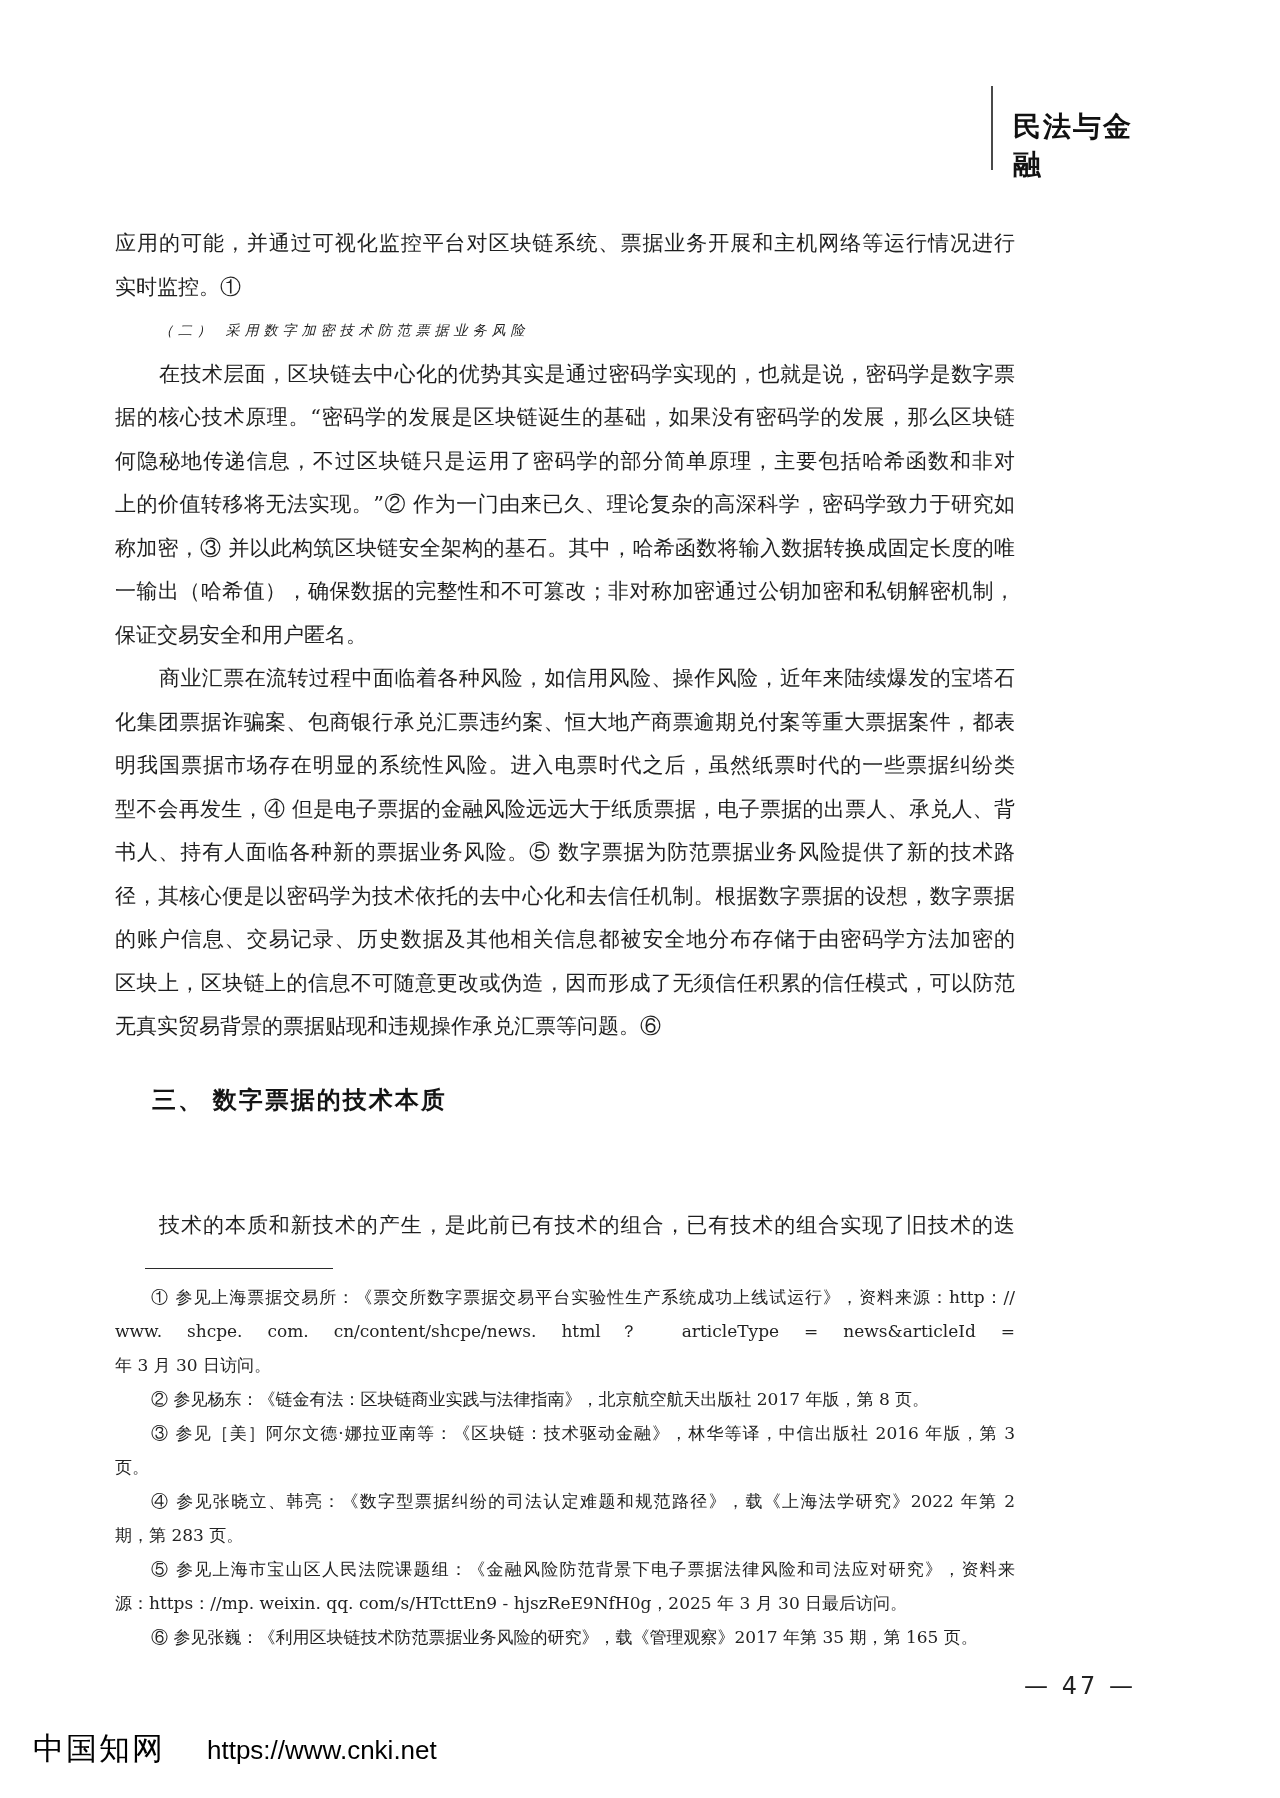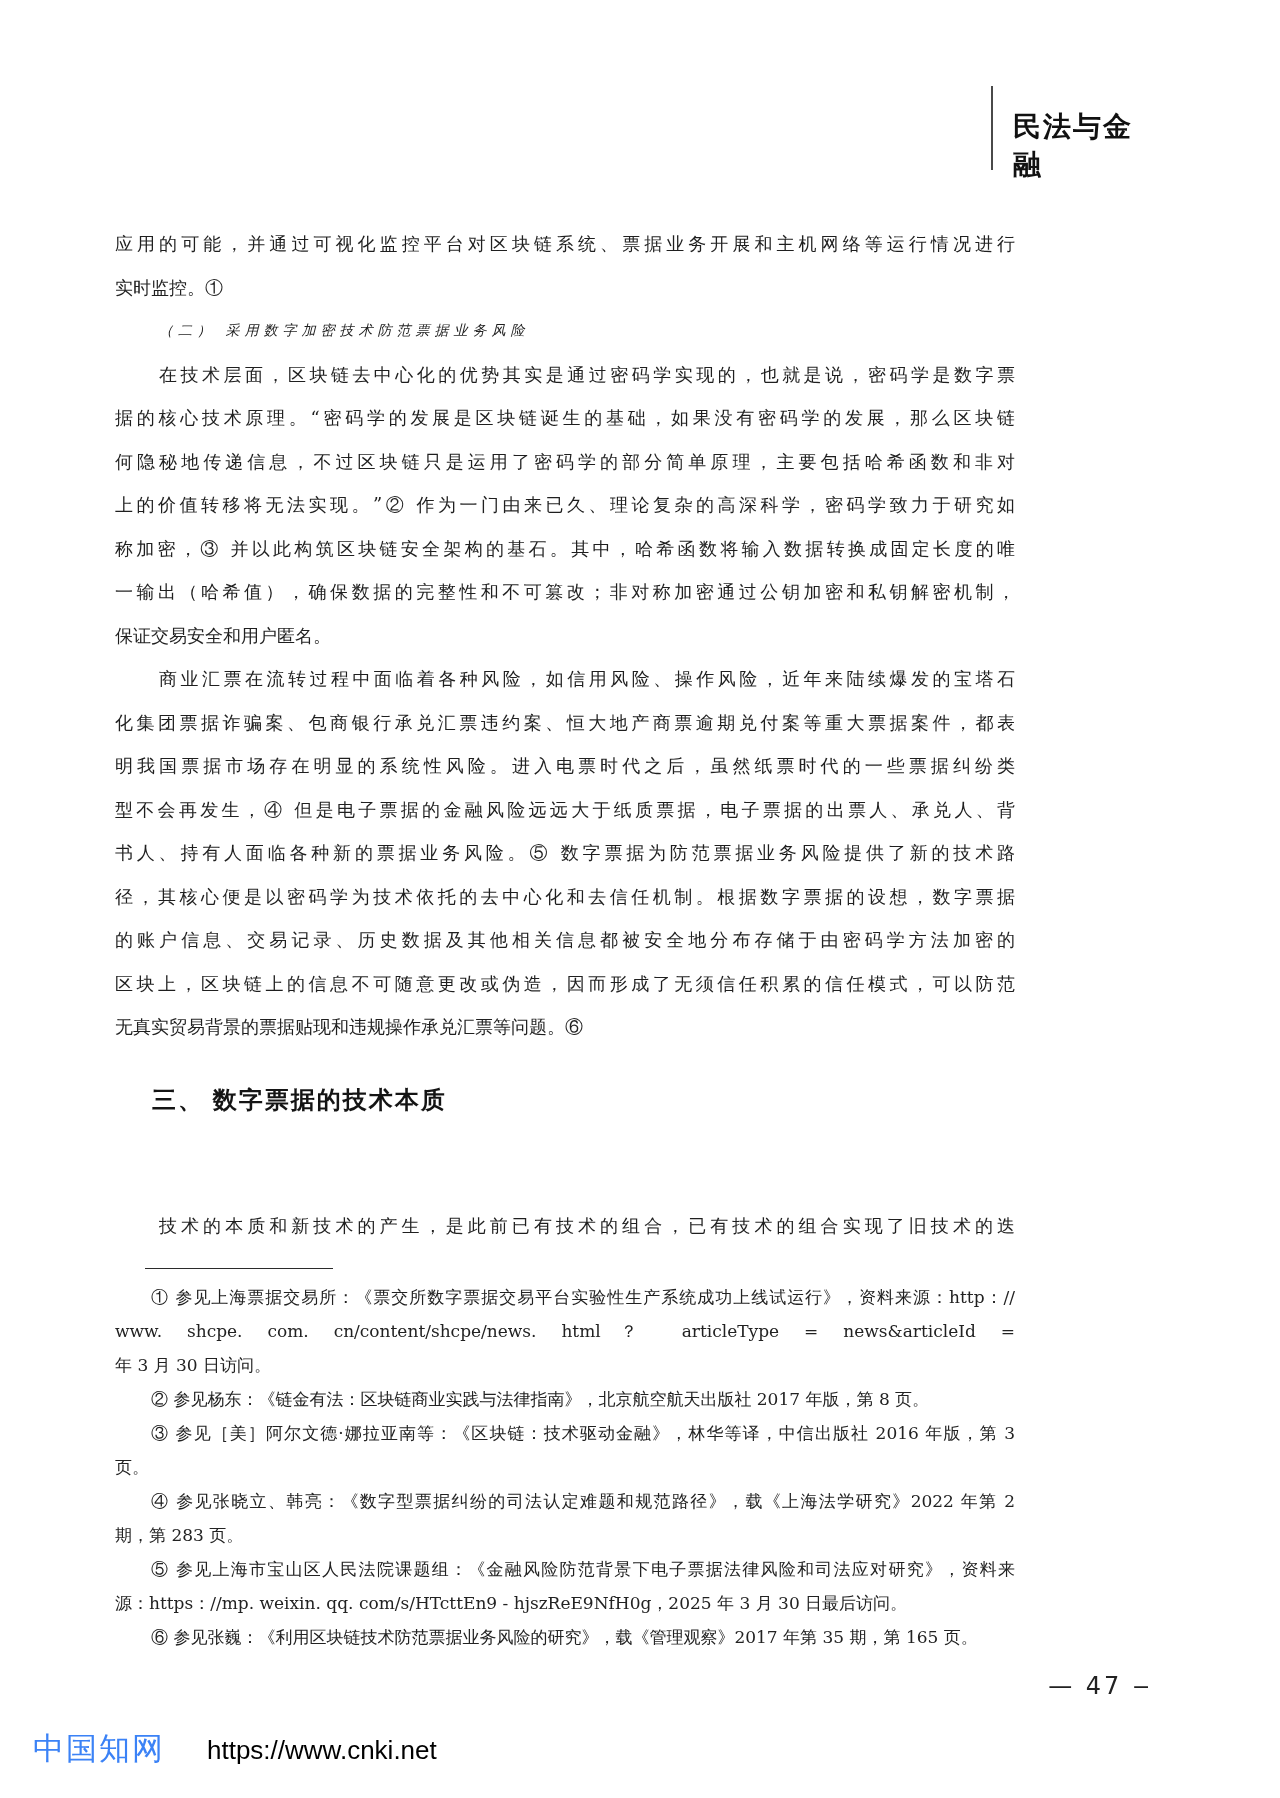--- a/index.html
+++ b/index.html
@@ -7,45 +7,45 @@
         font-family:"DejaVu Serif","Liberation Serif",serif;color:#1f1f1f;}
 
   
   .header-rule{position:absolute;left:991px;top:86px;width:2px;height:84px;background:#4a4a4a;}
   .header-label{position:absolute;left:1013px;top:108px;font-family:"Liberation Sans","DejaVu Sans",sans-serif;
         font-weight:bold;font-size:28px;letter-spacing:2px;color:#111;}
   .header-bar{position:absolute;left:1152px;top:113px;width:128px;height:35px;background:#0a0a0a;}
 
   
   .body-lines{position:absolute;left:115px;top:222px;width:900px;}
-  .line{width:900px;height:43.5px;line-height:43.5px;font-size:18px;color:#1f1f1f;
+  .line{width:900px;height:43.5px;line-height:43.5px;font-size:21px;color:#1f1f1f;
         text-align:justify;text-align-last:justify;overflow:hidden;}
   .line.end{text-align-last:left;}
   .line.indent{text-indent:44px;}
   .line.kai{font-style:italic;letter-spacing:5px;font-size:14px;}
 
   .heading{position:absolute;left:152px;top:1078px;margin:0;height:43px;line-height:43px;
         font-family:"Liberation Sans","DejaVu Sans",sans-serif;font-weight:bold;font-size:24px;
         letter-spacing:2px;color:#141414;}
 
   .para-continued{position:absolute;left:115px;top:1204px;width:900px;}
 
   
   .foot-rule{position:absolute;left:145px;top:1268px;width:188px;height:1px;background:#2b2b2b;}
   .footnotes{position:absolute;left:115px;top:1280px;width:900px;}
   .fline{width:900px;height:34px;line-height:34px;font-size:17px;color:#222;
         text-align:justify;text-align-last:justify;overflow:hidden;}
   .fline.end{text-align-last:left;}
   .fline.indent{text-indent:36px;}
 
   
-  .page-number{position:absolute;left:1000px;top:1672px;width:160px;text-align:right;
+  .page-number{position:absolute;left:1000px;top:1672px;width:160px;text-align:center;
         font-size:24px;letter-spacing:3px;color:#222;font-family:"DejaVu Sans","Liberation Sans",sans-serif;}
   .watermark{position:absolute;left:33px;top:1728px;display:flex;align-items:baseline;gap:42px;}
-  .wm-name{font-family:"Liberation Sans","DejaVu Sans",sans-serif;font-size:31px;color:#3b82f6;letter-spacing:2px;}
+  .wm-name{font-family:"Liberation Sans","DejaVu Sans",sans-serif;font-size:31px;color:#000000;letter-spacing:2px;}
   .wm-url{font-family:"Liberation Sans","DejaVu Sans",sans-serif;font-size:26px;color:#000000;text-decoration:none;}
 </style>
 </head>
 <body>
 
 <div class="page">
 
   <div class="header-rule"></div>
   <div class="header-label">民法与金融</div>
   <div class="header-bar"></div>

